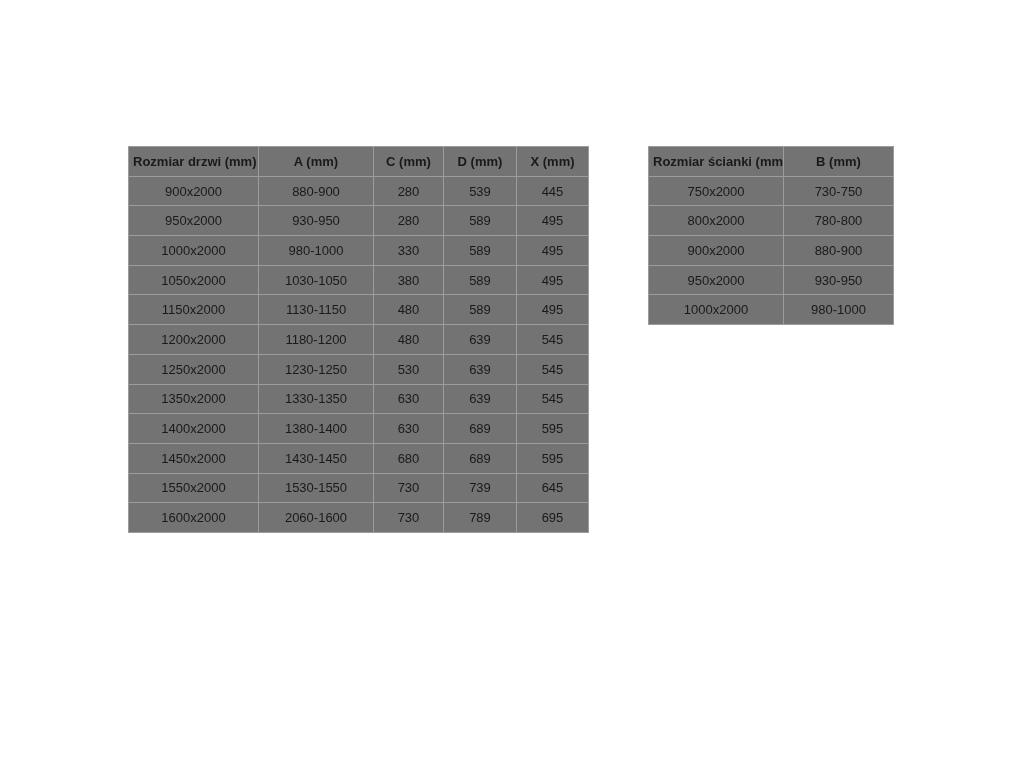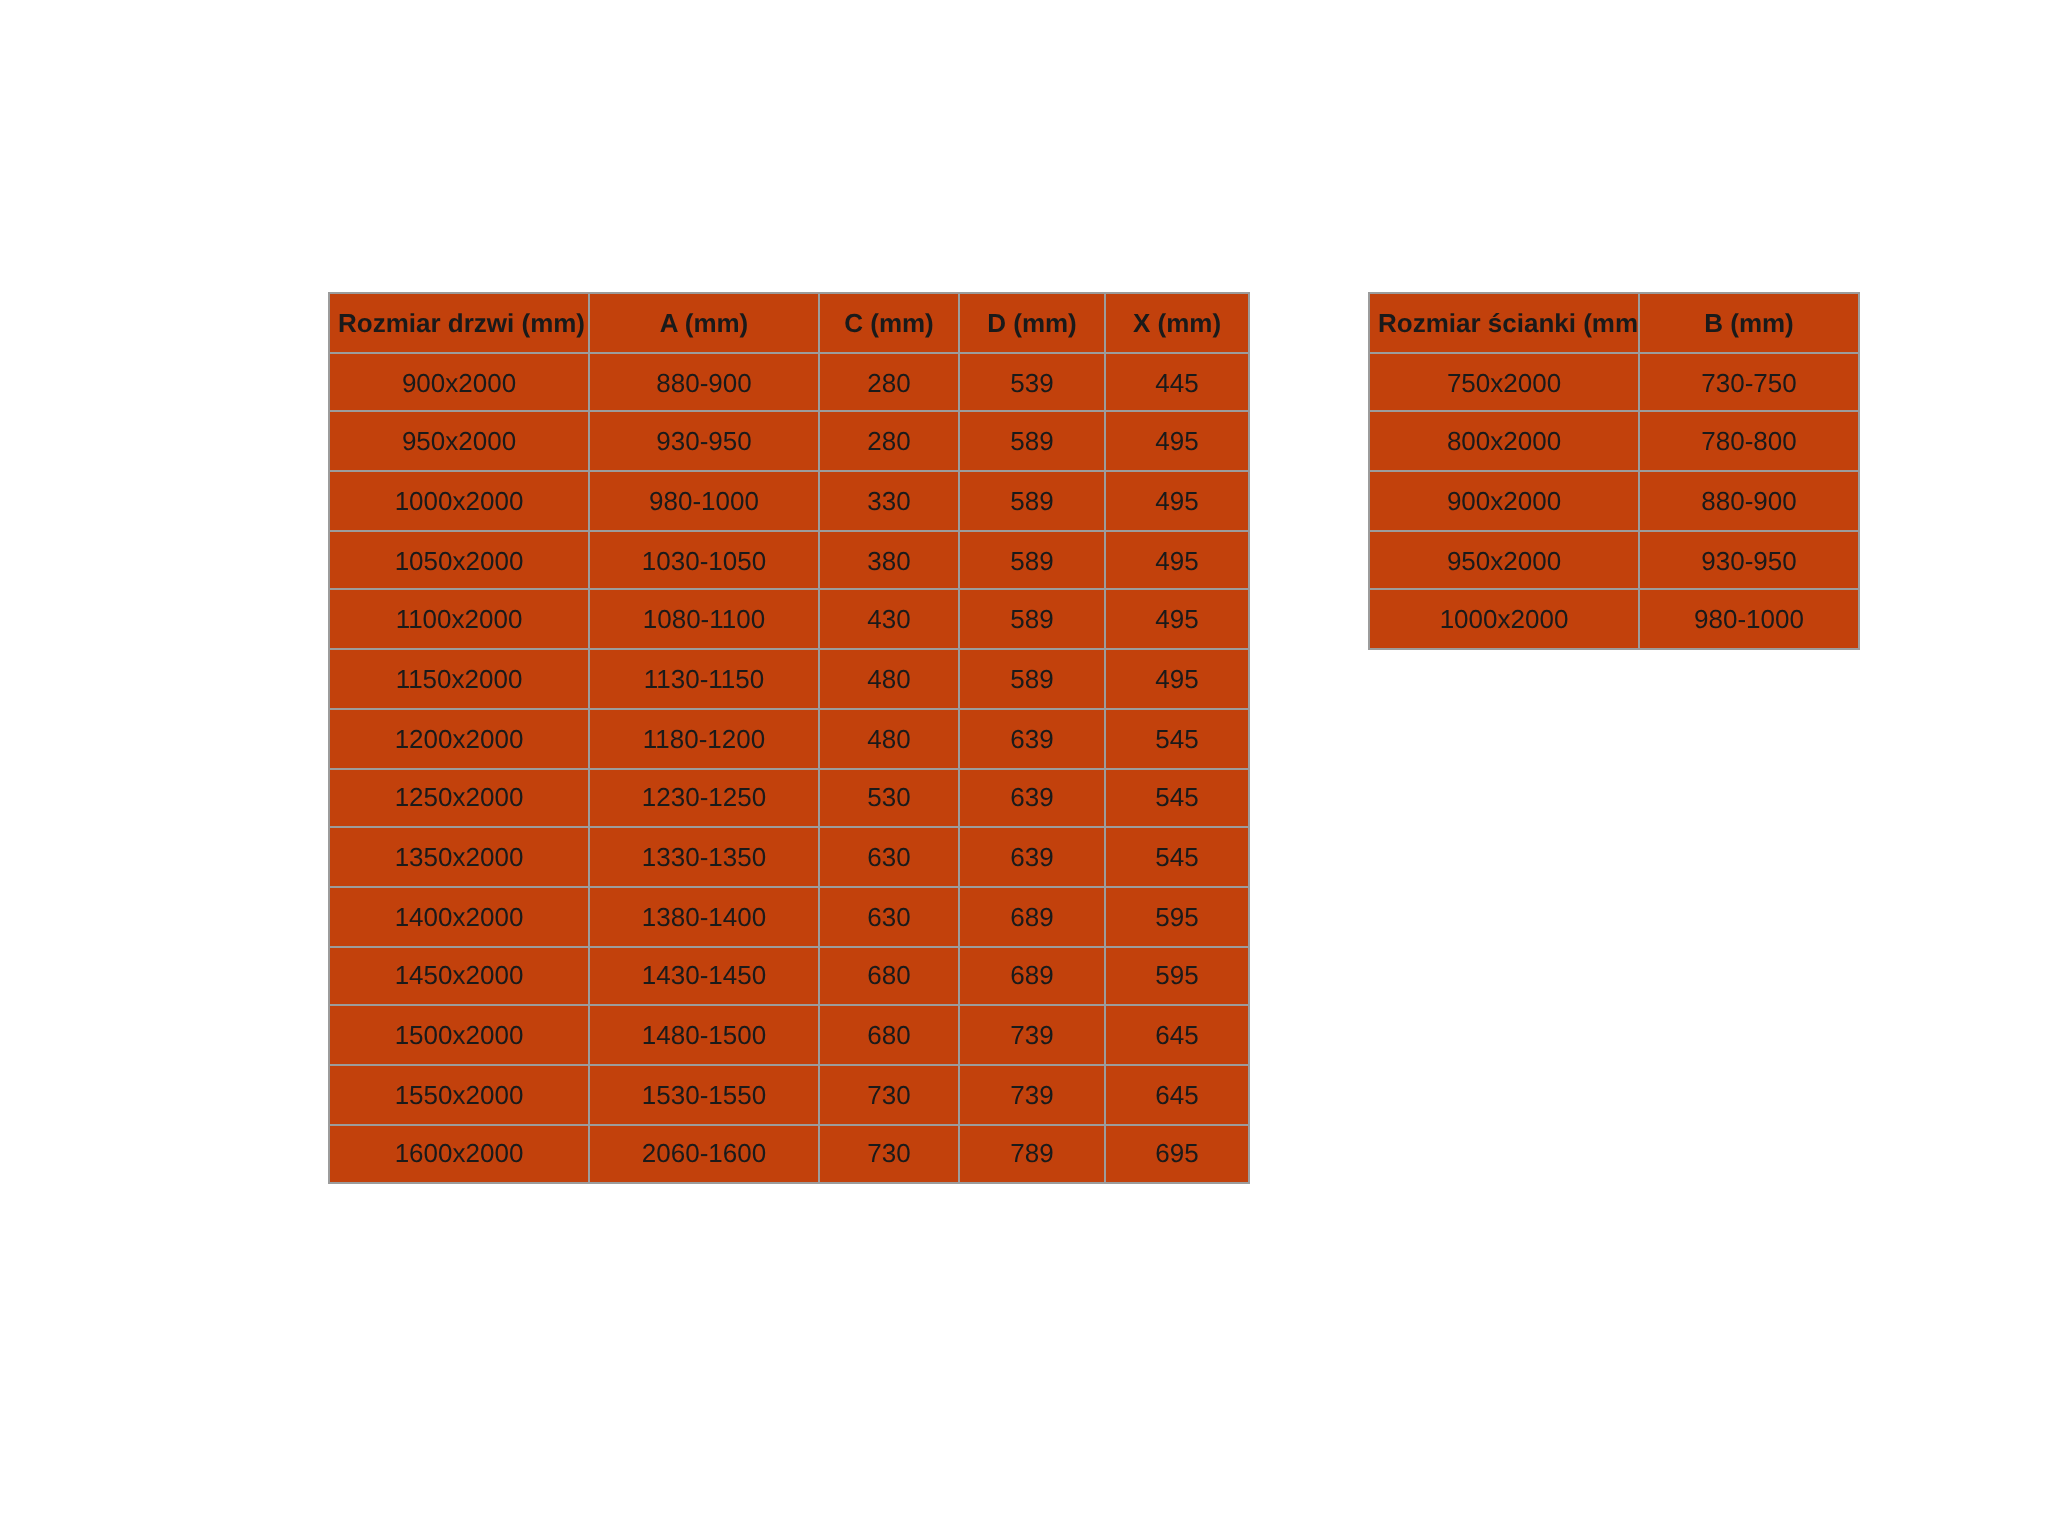--- a/index.html
+++ b/index.html
@@ -10,22 +10,21 @@
       height: 768px;
       background: #ffffff;
       font-family: "Liberation Sans", sans-serif;
       color: #1a1a1a;
       overflow: hidden;
     }
     .spec-table {
       position: absolute;
       border-collapse: collapse;
       table-layout: fixed;
-      background: #c2410c;
-      margin-left: 36px;
+      background: #737373;
     }
     .spec-table th, .spec-table td {
       border: 1px solid #9c9c9c;
       text-align: center;
       vertical-align: middle;
       font-size: 13px;
       height: 29.7px;
       padding: 0 4px;
       white-space: nowrap;
       overflow: hidden;
@@ -79,27 +78,20 @@
           <td>495</td>
         </tr>
         <tr>
           <td>1050x2000</td>
           <td>1030-1050</td>
           <td>380</td>
           <td>589</td>
           <td>495</td>
         </tr>
         <tr>
-          <td>1100x2000</td>
-          <td>1080-1100</td>
-          <td>430</td>
-          <td>589</td>
-          <td>495</td>
-        </tr>
-        <tr>
           <td>1150x2000</td>
           <td>1130-1150</td>
           <td>480</td>
           <td>589</td>
           <td>495</td>
         </tr>
         <tr>
           <td>1200x2000</td>
           <td>1180-1200</td>
           <td>480</td>
@@ -126,27 +118,20 @@
           <td>630</td>
           <td>689</td>
           <td>595</td>
         </tr>
         <tr>
           <td>1450x2000</td>
           <td>1430-1450</td>
           <td>680</td>
           <td>689</td>
           <td>595</td>
-        </tr>
-        <tr>
-          <td>1500x2000</td>
-          <td>1480-1500</td>
-          <td>680</td>
-          <td>739</td>
-          <td>645</td>
         </tr>
         <tr>
           <td>1550x2000</td>
           <td>1530-1550</td>
           <td>730</td>
           <td>739</td>
           <td>645</td>
         </tr>
         <tr>
           <td>1600x2000</td>

